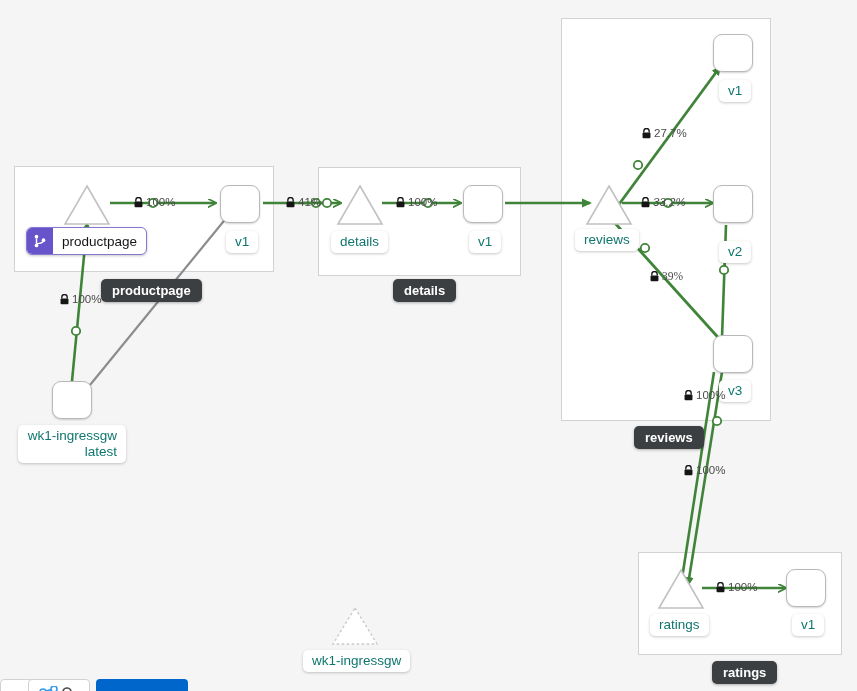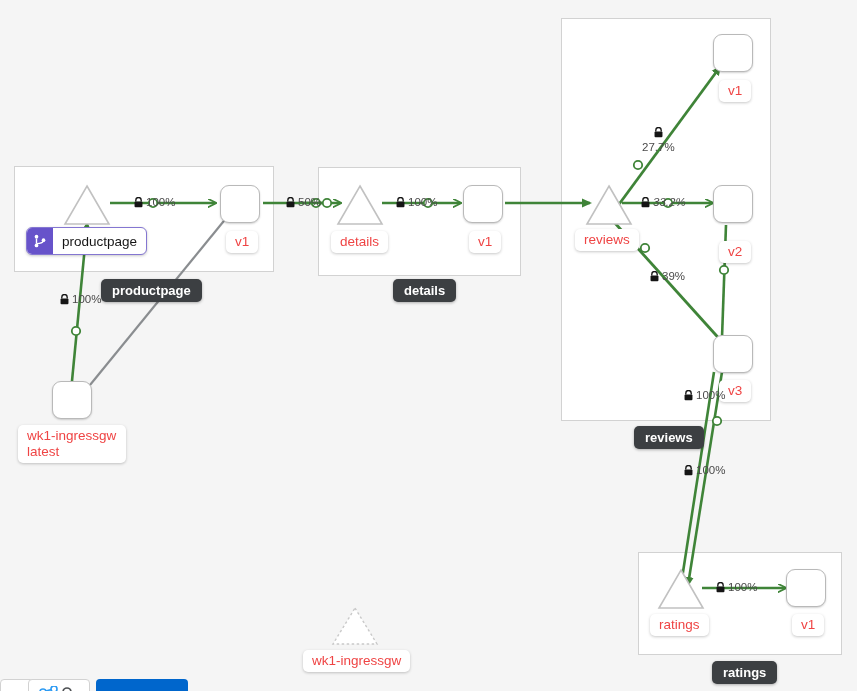--- a/index.html
+++ b/index.html
@@ -34,24 +34,24 @@
     box-sizing:border-box;
   }
 
   
   .nlabel{
     position:absolute;
     background:#fff;
     border-radius:5px;
     box-shadow:0 1px 3px rgba(0,0,0,.22);
     font-size:13.5px;
-    color:#ef4444;
+    color:#0f766e;
     padding:3px 9px;
     white-space:pre;
-    text-align:left;
+    text-align:right;
     line-height:16px;
     box-sizing:border-box;
   }
 
   
   .badge-pill{
     position:absolute;
     display:flex;align-items:stretch;
     border:1.4px solid #8476d1;
     border-radius:6px;
@@ -285,54 +285,54 @@
     <span>100%</span>
   </div>
 
   <div class="elabel" style="left:286px;top:196px;">
     <span class="lk">
       <svg width="9" height="11" viewBox="0 0 10 12">
           <path d="M2,5 V3.4 A3,3 0 0 1 8,3.4 V5" fill="none" stroke="#151515" stroke-width="1.5"></path>
           <rect x="0.6" y="5" width="8.8" height="6.4" rx="1.1" fill="#151515"></rect>
         </svg>
     </span>
-    <span>50%</span>
+    <span>41%</span>
   </div>
 
   <div class="elabel" style="left:396px;top:196px;">
     <span class="lk">
       <svg width="9" height="11" viewBox="0 0 10 12">
           <path d="M2,5 V3.4 A3,3 0 0 1 8,3.4 V5" fill="none" stroke="#151515" stroke-width="1.5"></path>
           <rect x="0.6" y="5" width="8.8" height="6.4" rx="1.1" fill="#151515"></rect>
         </svg>
     </span>
     <span>100%</span>
   </div>
 
-  <div class="elabel" style="left:642px;top:127px;flex-direction:column;">
+  <div class="elabel" style="left:642px;top:127px;">
     <span class="lk">
       <svg width="9" height="11" viewBox="0 0 10 12">
           <path d="M2,5 V3.4 A3,3 0 0 1 8,3.4 V5" fill="none" stroke="#151515" stroke-width="1.5"></path>
           <rect x="0.6" y="5" width="8.8" height="6.4" rx="1.1" fill="#151515"></rect>
         </svg>
     </span>
     <span>27.7%</span>
   </div>
 
   <div class="elabel" style="left:641px;top:196px;font-style:italic;">
     <span class="lk">
       <svg width="9" height="11" viewBox="0 0 10 12">
           <path d="M2,5 V3.4 A3,3 0 0 1 8,3.4 V5" fill="none" stroke="#151515" stroke-width="1.5"></path>
           <rect x="0.6" y="5" width="8.8" height="6.4" rx="1.1" fill="#151515"></rect>
         </svg>
     </span>
     <span>33.2%</span>
   </div>
 
-  <div class="elabel" style="left:650px;top:270px;">
+  <div class="elabel" style="left:650px;top:270px;font-family:Liberation Serif, serif;">
     <span class="lk">
       <svg width="9" height="11" viewBox="0 0 10 12">
           <path d="M2,5 V3.4 A3,3 0 0 1 8,3.4 V5" fill="none" stroke="#151515" stroke-width="1.5"></path>
           <rect x="0.6" y="5" width="8.8" height="6.4" rx="1.1" fill="#151515"></rect>
         </svg>
     </span>
     <span>39%</span>
   </div>
 
   <div class="elabel" style="left:684px;top:389px;">

